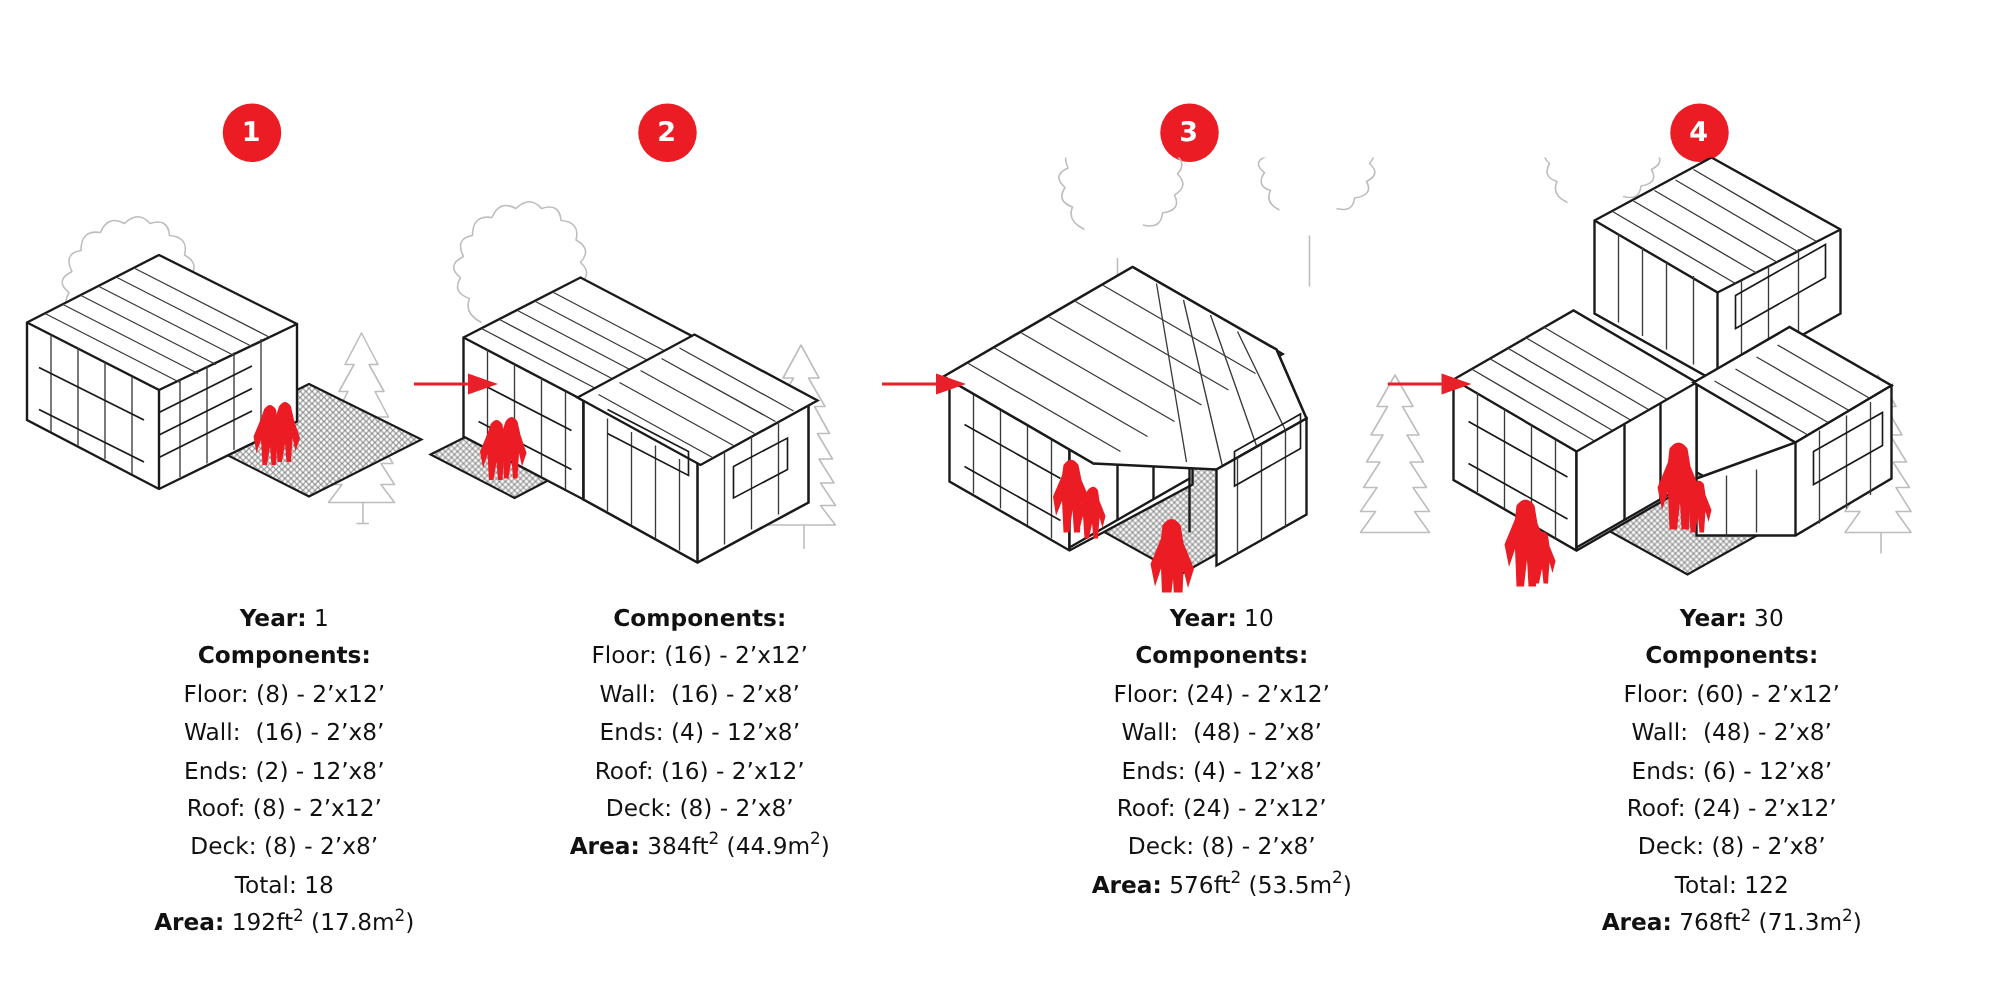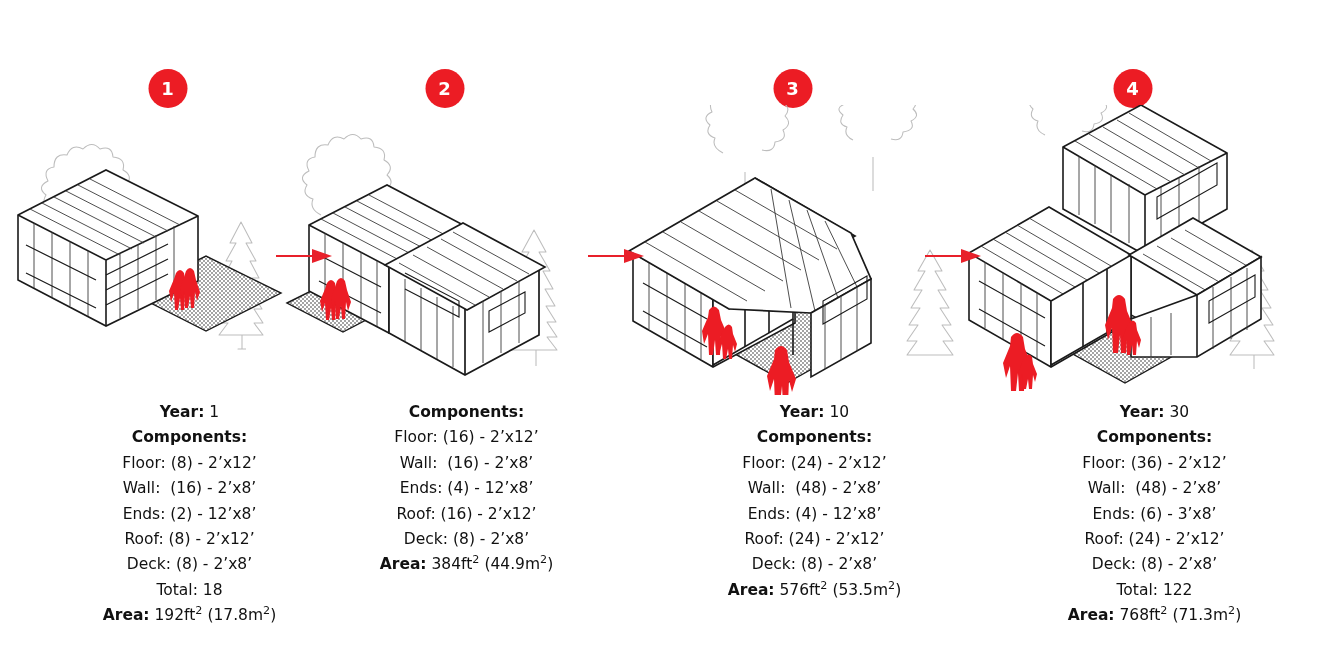--- a/index.html
+++ b/index.html
@@ -362,23 +362,23 @@
           <path d="M60 252 q4 -5 7 0 l1 7 l4 10 l-2 8 l-2 -7 l-1 14 l-3 0 l-1 -10 l-2 10 l-3 0 l-1 -15 l-2 7 l-2 -8 l4 -10 z"></path>
           <path d="M148 194 q6 -8 12 0 l2 12 l7 17 l-4 13 l-3 -12 l-1 24 l-5 0 l-1 -18 l-2 18 l-5 0 l-1 -25 l-4 12 l-3 -15 l7 -17 z"></path>
           <path d="M164 218 q4 -5 7 0 l1 7 l4 10 l-2 8 l-2 -7 l-1 14 l-3 0 l-1 -10 l-2 10 l-3 0 l-1 -15 l-2 7 l-2 -8 l4 -10 z"></path>
         </g>
       </svg>
     </div>
 
     <div class="specs">
       <div class="ln"><b>Year:</b> <span>30</span></div>
       <div class="ln"><b>Components:</b></div>
-      <div class="ln"><span>Floor:</span> <span>(36) - 2’x12’</span></div>
+      <div class="ln"><span>Floor:</span> <span>(60) - 2’x12’</span></div>
       <div class="ln"><span>Wall:</span>&nbsp; <span>(48) - 2’x8’</span></div>
-      <div class="ln"><span>Ends:</span> <span>(6) - 3’x8’</span></div>
+      <div class="ln"><span>Ends:</span> <span>(6) - 12’x8’</span></div>
       <div class="ln"><span>Roof:</span> <span>(24) - 2’x12’</span></div>
       <div class="ln"><span>Deck:</span> <span>(8) - 2’x8’</span></div>
       <div class="ln"><span>Total:</span> <span>122</span></div>
       <div class="ln"><b>Area:</b> <span>768ft</span><span class="sup">2</span> <span>(71.3m</span><span class="sup">2</span><span>)</span></div>
     </div>
   </div>
 
   <div class="arrow" data-idx="0">
     <svg viewBox="0 0 56 18" xmlns="http://www.w3.org/2000/svg">
       <path d="M0 9 L38 9" stroke="#e8202a" stroke-width="2"></path>

